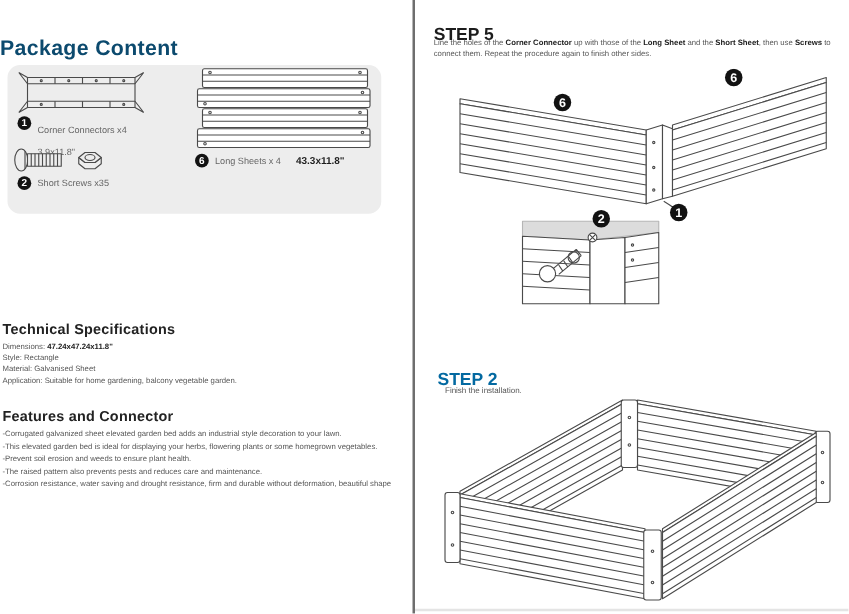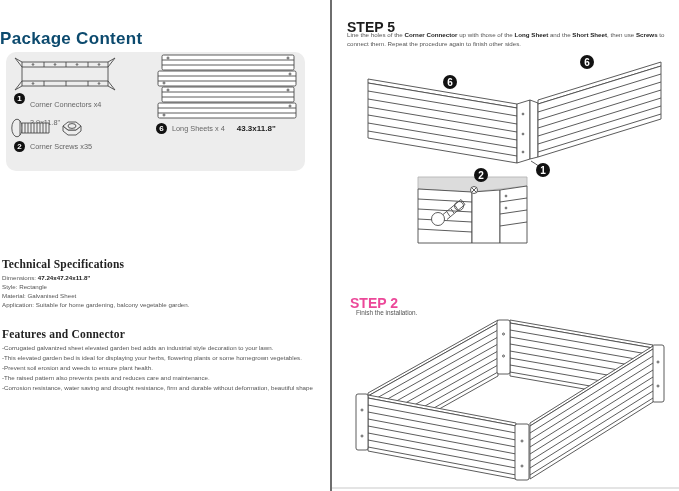--- a/index.html
+++ b/index.html
@@ -14,36 +14,36 @@
   .pkg-item{position:absolute;display:flex;align-items:flex-start;gap:5px;}
   .badge{display:inline-flex;flex:0 0 auto;width:11px;height:11px;border-radius:50%;
          background:#121212;color:#fff;font-size:8px;font-weight:700;
          align-items:center;justify-content:center;line-height:1;}
   .pkg-label{font-size:7.3px;color:#666;line-height:9px;text-align:right;}
   .pkg-size{font-size:7.3px;color:#666;line-height:9px;}
   .pkg-size-bold{font-size:8px;color:#1d1d1d;font-weight:700;margin-left:7px;line-height:11px;}
   .ill-abs{position:absolute;}
 
   .tech{position:absolute;left:2px;top:258px;width:326px;}
-  .sec-title{font-size:11.5px;font-weight:600;color:#222;margin:0 0 3px 0;letter-spacing:.2px;font-family:Liberation Serif, serif;}
+  .sec-title{font-size:11.5px;font-weight:600;color:#222;margin:0 0 3px 0;letter-spacing:.2px;}
   .spec{font-size:6.2px;color:#555;margin:0;line-height:9px;white-space:nowrap;}
   .spec b{color:#222;}
   .features{position:absolute;left:2px;top:328px;width:328px;}
   .feat-line{font-size:6.2px;color:#555;margin:0;line-height:10px;white-space:nowrap;}
 
   
   .divider{position:absolute;left:330px;top:0;width:2px;height:491px;background:#6e6e6e;}
   .bottom-line{position:absolute;left:332px;top:487px;width:347px;height:2px;background:#e4e4e4;}
 
   
   .step1-title{position:absolute;left:347px;top:7px;font-size:14px;font-weight:700;color:#1c1c1c;}
   .step1-body{position:absolute;left:347px;top:30px;width:318px;font-size:6.2px;
               color:#555;line-height:9px;margin:0;}
   .step1-body b{color:#222;}
-  .step2-title{position:absolute;left:350px;top:283px;font-size:14px;font-weight:700;color:#ec4899;}
+  .step2-title{position:absolute;left:350px;top:283px;font-size:14px;font-weight:700;color:#0369a1;}
   .step2-body{position:absolute;left:356px;top:309px;font-size:6.4px;color:#555;margin:0;}
 
   .badge-txt{fill:#fff;font-family:"Liberation Sans",sans-serif;font-size:10px;
              font-weight:700;text-anchor:middle;}
   svg{display:block;}
 </style>
 </head>
 <body>
 
 <div class="page">
@@ -88,21 +88,21 @@
     <svg class="ill-abs" style="left:54px;top:67px;" width="24" height="18" viewBox="0 0 24 18">
       <g stroke="#4a4a4a" stroke-width="0.9" fill="#ededed" stroke-linejoin="round">
         <path d="M3,12 L8,16 H16 L21,12 V7 L16,11 H8 L3,7 Z"></path>
         <path d="M3,7 L8,3 H16 L21,7 L16,11 H8 Z" fill="#ededed"></path>
         <ellipse cx="12" cy="7" rx="4" ry="2.4" fill="none"></ellipse>
       </g>
     </svg>
 
     <div class="pkg-item" style="left:8px;top:89px;">
       <span class="badge">2</span>
-      <span class="pkg-label" style="line-height:11px;">Corner Screws x35</span>
+      <span class="pkg-label" style="line-height:11px;">Short Screws x35</span>
     </div>
 
     <svg class="ill-abs" style="left:150px;top:2px;" width="142" height="66" viewBox="0 0 142 66">
       <g stroke="#4a4a4a" stroke-width="0.9" fill="#fff" stroke-linejoin="round">
         <rect x="6" y="1" width="132" height="15" rx="1.5"></rect>
         <path d="M6,6 H138 M6,11 H138" fill="none"></path>
         <circle cx="12" cy="4" r="1" fill="none"></circle>
           <circle cx="132" cy="4" r="1" fill="none"></circle>
         <rect x="2" y="17" width="138" height="15" rx="1.5"></rect>
         <path d="M2,22 H140 M2,27 H140" fill="none"></path>

